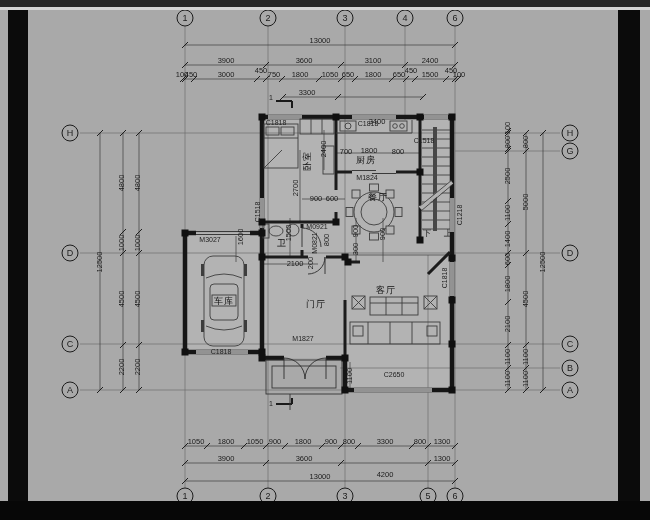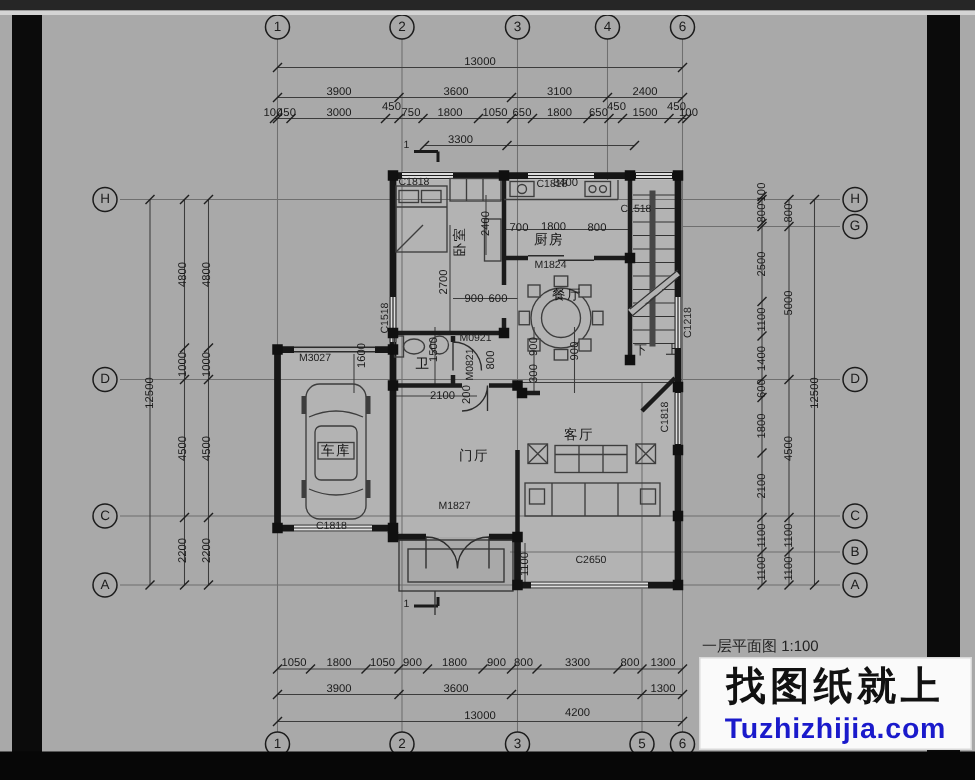--- a/index.html
+++ b/index.html
@@ -404,26 +404,21 @@
       <div class="axis-marker" style="left: 70px; top: 344px;">C</div>
       <div class="axis-marker" style="left: 70px; top: 390px;">A</div>
       <div class="axis-marker" style="left: 570px; top: 133px;">H</div>
       <div class="axis-marker" style="left: 570px; top: 151px;">G</div>
       <div class="axis-marker" style="left: 570px; top: 253px;">D</div>
       <div class="axis-marker" style="left: 570px; top: 344px;">C</div>
       <div class="axis-marker" style="left: 570px; top: 368px;">B</div>
       <div class="axis-marker" style="left: 570px; top: 390px;">A</div>
     </div>
 
-  <div class="title">一层平面图 1:100</div>
 
   <div class="top-band"></div>
   <div class="top-line"></div>
   <div class="bar-left"></div>
   <div class="bar-right"></div>
   <div class="bar-bottom"></div>
 
-  <div class="watermark" style="background: rgb(250, 250, 250);">
-    <span class="wm1" style="color: rgb(17, 17, 17);">找图纸就上</span>
-    <span class="wm2" style="color: rgb(26, 26, 203);">Tuzhizhijia.com</span>
-  </div>
 
 </div>
 
 </body></html>

